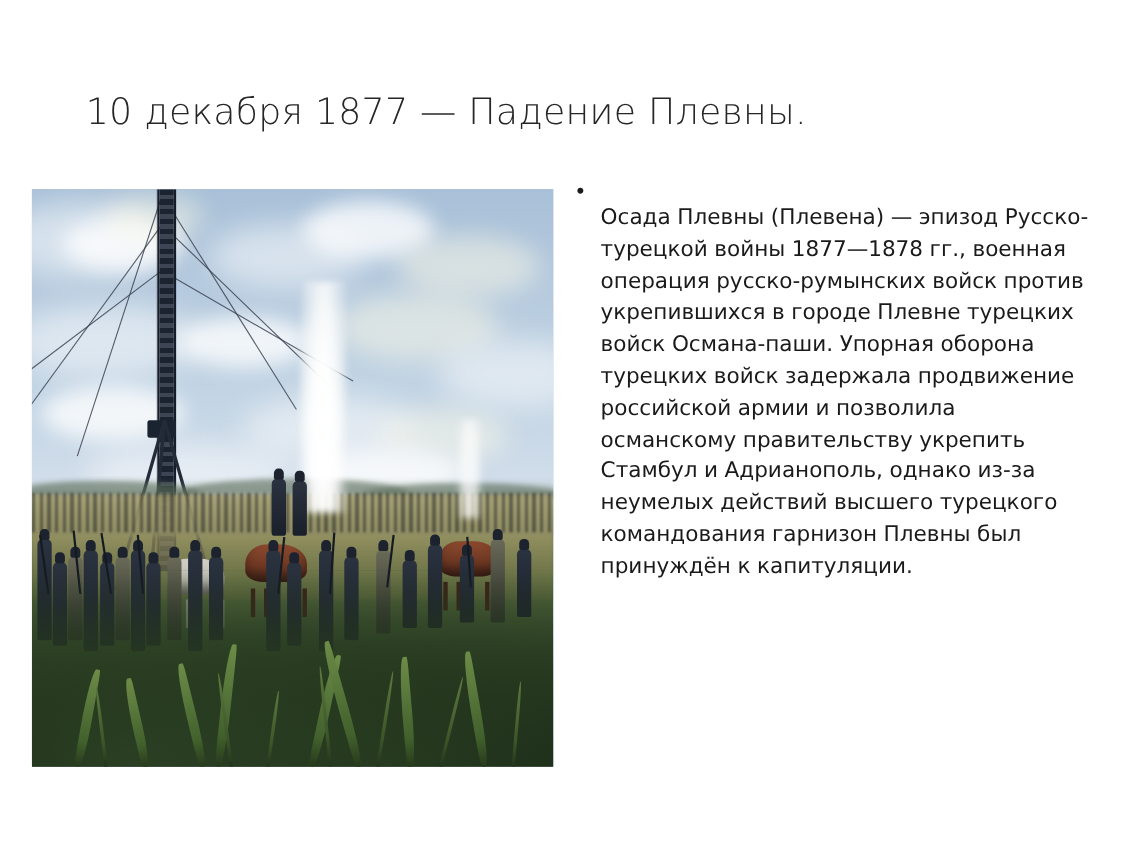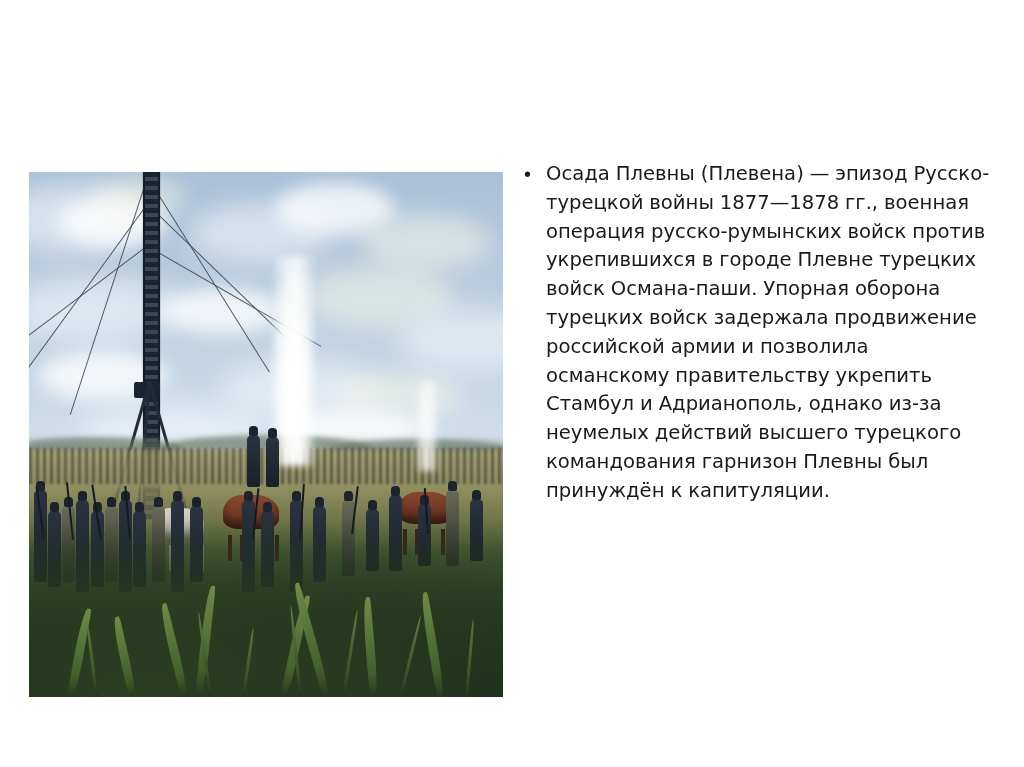--- a/index.html
+++ b/index.html
@@ -274,27 +274,29 @@
     padding-left: 4px;
   }
   .bullet-text {
     flex: 1 1 auto;
     font-size: 19.6px;
     line-height: 28.8px;
     color: #1a1a1a;
     font-family: "DejaVu Sans", "Liberation Sans", sans-serif;
     text-align: left;
     word-spacing: -0.3px;
+    margin-top: 24px;
   }
 </style>
 </head>
 <body>
 
 <div class="slide">
 
+  <div class="slide-title">10 декабря 1877 — Падение Плевны.</div>
 
   <div class="picture-frame">
     <div class="painting">
 
       <div class="cloud soft" style="left:-6%;  top:2%;   width:150px; height:70px;"></div>
       <div class="cloud" style="left:6%;   top:5%;   width:110px; height:48px;"></div>
       <div class="cloud warm" style="left:14%;  top:1%;   width:90px;  height:40px;"></div>
       <div class="cloud soft" style="left:34%;  top:6%;   width:140px; height:58px;"></div>
       <div class="cloud" style="left:52%;  top:2%;   width:120px; height:52px;"></div>
       <div class="cloud warm" style="left:70%;  top:8%;   width:130px; height:56px;"></div>

